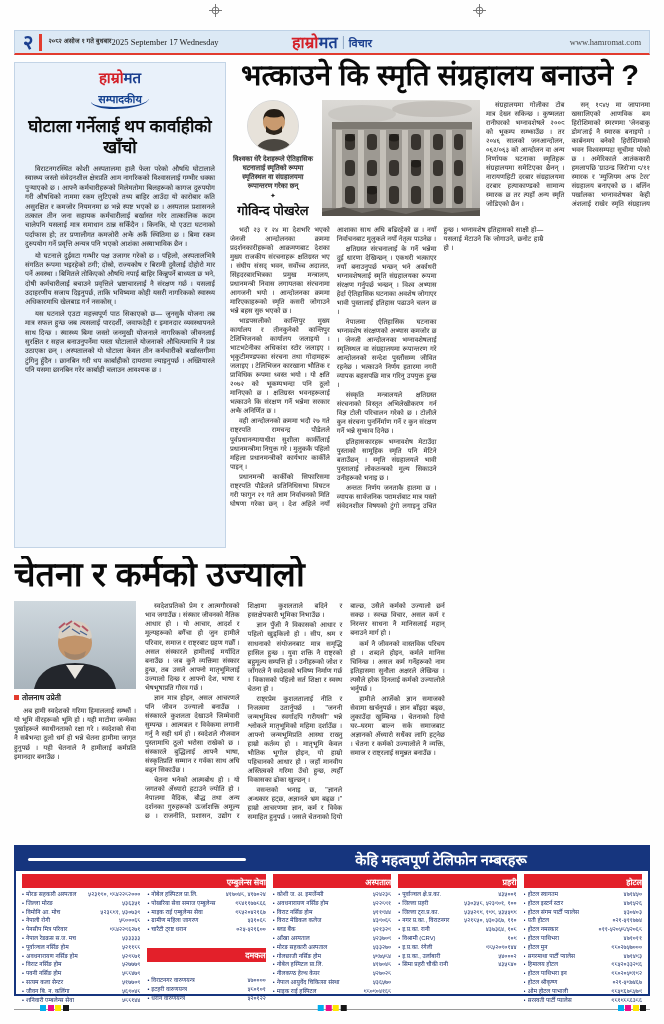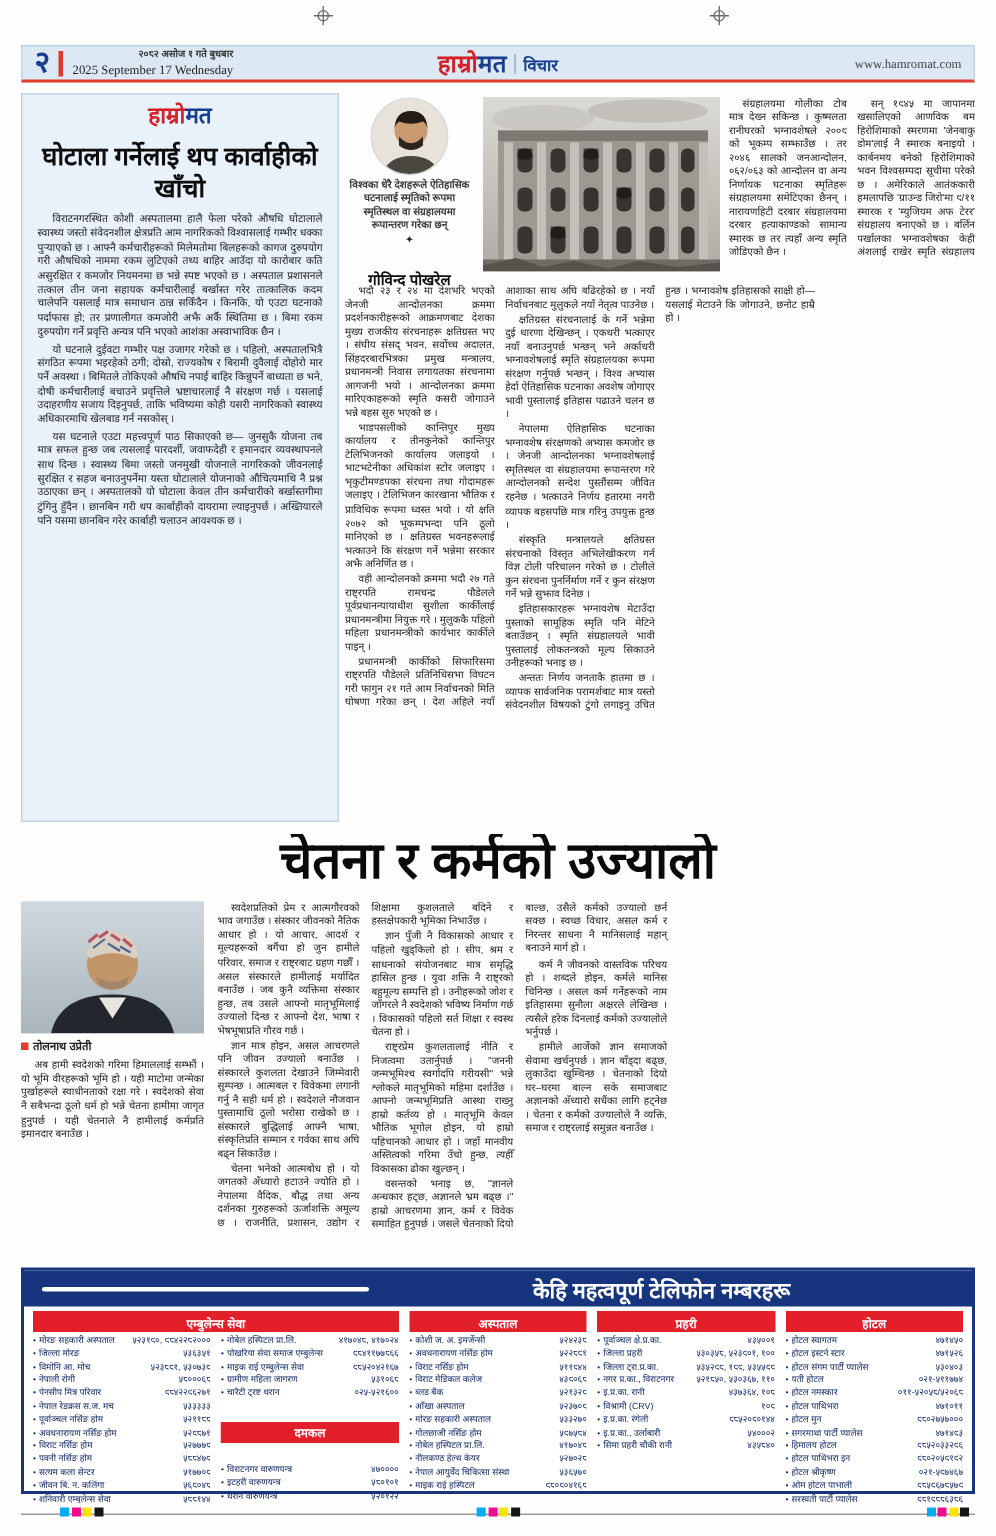--- a/index.html
+++ b/index.html
@@ -11,21 +11,21 @@
   .reg-cross { position:absolute; top:4px; width:13px; height:13px; color:#6a6a6a; }
   .reg-cross svg { display:block; }
 
   
   .hdr { position:absolute; left:14px; right:14px; top:30px; height:25px;
          background:#dce9f5; border:1px solid #bfd2e6; border-bottom:2.5px solid #e23b2e;
          display:flex; align-items:center; padding:0 8px; }
   .hdr-left { display:flex; align-items:center; gap:6px; }
   .hdr-pagenum { font-family:"Liberation Serif", serif; font-size:20px; font-weight:bold; color:#1b3f8f; line-height:1; }
   .hdr-bar { width:3px; height:17px; background:#e23b2e; }
-  .hdr-dates { display:flex; flex-direction:column; justify-content:center;align-items:flex-end; }
+  .hdr-dates { display:flex; flex-direction:row; justify-content:center; }
   .hdr-date-np { font-size:6.5px; font-weight:bold; color:#333; line-height:1.25; }
   .hdr-date-en { font-family:"Liberation Serif", serif; font-size:8.5px; color:#222; line-height:1.2; }
   .hdr-center { position:absolute; left:50%; transform:translateX(-50%); display:flex; align-items:center; gap:5px; }
   .masthead { font-size:16px; font-weight:800; letter-spacing:.2px; }
   .masthead .m-red { color:#d42028; }
   .masthead .m-blue { color:#1b3f8f; }
   .hdr-divider { width:1px; height:13px; background:#8fa6c2; }
   .hdr-section { font-size:11px; font-weight:bold; color:#1b3f8f;text-align:right; }
   .hdr-site { margin-left:auto; font-family:"Liberation Serif", serif; font-size:8.5px; color:#444; text-decoration:none; }
 
@@ -41,46 +41,46 @@
 
   
   .lead { position:absolute; left:230px; top:58px; width:420px; height:496px; overflow:hidden; }
   .lead-h1 { text-align:center; font-size:29px; font-weight:800; color:#0a0a0a; line-height:1.2; }
   .lead-row1 { display:flex; gap:6px; margin-top:7px; height:118px; }
   .quote-col { width:86px; flex:0 0 86px; text-align:center; }
   .avatar-circle { width:52px; height:52px; border-radius:50%; overflow:hidden; margin:0 auto 3px;
                    border:1.5px solid #d8d8d8; background:#e8e4de; }
   .pull-quote { font-size:6.8px; font-weight:bold; color:#3a3a3a; line-height:1.32; }
   .quote-star { font-size:7px; color:#222; line-height:1.3; }
-  .lead-author { font-size:10px; font-weight:bold; color:#111; margin-top:14px; }
+  .lead-author { font-size:13px; font-weight:bold; color:#111; margin-top:1px; }
   .lead-photo { width:158px; flex:0 0 158px; height:116px; overflow:hidden; background:#bcbab6; }
   .lead-topcols { flex:1; column-count:2; column-gap:7px; column-fill:auto; height:116px; overflow:hidden; }
   .lead-topcols .np-para, .lead-bodycols .np-para, .art2-cols .np-para, .art2-side .np-para
        { font-size:6.8px; line-height:1.33; text-align:justify; text-indent:9px; color:#1d1d1d; margin-bottom:1px; }
   .lead-bodycols { margin-top:7px; column-count:4; column-gap:7px; column-fill:auto; height:288px; overflow:hidden; }
 
   
   .art2 { position:absolute; left:14px; top:556px; width:636px; height:280px; overflow:hidden; }
-  .art2-h1 { text-align:center; font-size:34px; font-weight:800; color:#0a0a0a; line-height:1.1; }
+  .art2-h1 { text-align:left; font-size:34px; font-weight:800; color:#0a0a0a; line-height:1.1; }
   .art2-content { display:flex; gap:9px; margin-top:8px; height:224px; }
   .art2-left { width:122px; flex:0 0 122px; }
   .art2-photo { width:122px; height:88px; overflow:hidden; background:#c3cdd4; }
   .art2-caption { display:flex; align-items:center; gap:3px; font-size:7.5px; font-weight:bold; color:#222; margin:3px 0 4px; }
   .cap-square { width:5px; height:5px; background:#e23b2e; flex:0 0 5px; }
   .art2-side { overflow:hidden; height:118px; }
   .art2-cols { flex:1; column-count:5; column-gap:8px; column-fill:auto; height:222px; overflow:hidden; }
 
   
   .dir { position:absolute; left:14px; top:845px; width:636px; height:151px;
          border:2px solid #16357e; background:#ffffff; }
   .dir-banner { height:24px; background:#16357e; display:flex; align-items:center; padding:0 12px; }
   .banner-line { width:218px; height:3px; background:#ffffff; border-radius:2px; }
   .dir-title { flex:1; text-align:center; font-size:14.5px; font-weight:800; color:#ffffff; }
   .dir-grid { display:grid; grid-template-columns:repeat(5,1fr); column-gap:7px; padding:2px 6px 0; }
-  .sec-head { background:#e3202a; color:#fff; font-size:8px; font-weight:bold; text-align:center;
+  .sec-head { background:#e3202a; color:#fff; font-size:8px; font-weight:bold; text-align:right;
               padding:1.5px 0; margin:1px 0 2px; }
   .head-amb { grid-column:1/3; grid-row:1; }
   .head-hosp { grid-column:3; grid-row:1; }
   .head-pol { grid-column:4; grid-row:1; }
   .head-hot { grid-column:5; grid-row:1; }
   .dcol { grid-row:2; overflow:hidden; height:112px; }
   .c1{grid-column:1} .c2{grid-column:2} .c3{grid-column:3} .c4{grid-column:4} .c5{grid-column:5}
   .dir-row { display:flex; align-items:baseline; font-size:5.9px; line-height:1.42; color:#152a66; }
   .dir-bullet { flex:0 0 auto; margin-right:2px; font-size:5.5px; color:#152a66; }
   .dir-name { flex:1 1 auto; white-space:nowrap; overflow:hidden; }
@@ -131,30 +131,34 @@
       <span class="hdr-divider"></span>
       <span class="hdr-section">विचार</span>
     </div>
     <a href="#" class="hdr-site">www.hamromat.com</a>
   </div>
 
   <div class="editorial">
     <div class="ed-logo">
       <span class="m-red" style="color:#d42028">हाम्रो</span><span style="color:#1b3f8f">मत</span>
     </div>
+    <div class="ed-label-wrap">
+      <span class="ed-label">सम्पादकीय</span>
+    </div>
     <div class="ed-title">घोटाला गर्नेलाई थप कार्वाहीको खाँचो</div>
     <div class="ed-body">
         <p class="np-para">विराटनगरस्थित कोशी अस्पतालमा हालै फेला परेको औषधि घोटालाले स्वास्थ्य जस्तो संवेदनशील क्षेत्रप्रति आम नागरिकको विश्वासलाई गम्भीर धक्का पुऱ्याएको छ । आफ्नै कर्मचारीहरूको मिलेमतोमा बिलहरूको कागज दुरुपयोग गरी औषधिको नाममा रकम लुटिएको तथ्य बाहिर आउँदा यो कारोबार कति असुरक्षित र कमजोर नियमनमा छ भन्ने स्पष्ट भएको छ । अस्पताल प्रशासनले तत्काल तीन जना सहायक कर्मचारीलाई बर्खास्त गरेर तात्कालिक कदम चालेपनि यसलाई मात्र समाधान ठान्न सकिँदैन । किनकि, यो एउटा घटनाको पर्दाफास हो; तर प्रणालीगत कमजोरी अझै अर्कै स्थितिमा छ । बिमा रकम दुरुपयोग गर्ने प्रवृत्ति अन्यत्र पनि भएको आशंका अस्वाभाविक छैन ।</p>
         <p class="np-para">यो घटनाले दुईवटा गम्भीर पक्ष उजागर गरेको छ । पहिलो, अस्पतालभित्रै संगठित रूपमा भइरहेको ठगी; दोस्रो, राज्यकोष र बिरामी दुवैलाई दोहोरो मार पर्ने अवस्था । बिमितले तोकिएको औषधि नपाई बाहिर किन्नुपर्ने बाध्यता छ भने, दोषी कर्मचारीलाई बचाउने प्रवृत्तिले भ्रष्टाचारलाई नै संरक्षण गर्छ । यसलाई उदाहरणीय सजाय दिइनुपर्छ, ताकि भविष्यमा कोही यसरी नागरिकको स्वास्थ्य अधिकारमाथि खेलबाड गर्न नसकोस् ।</p>
         <p class="np-para">यस घटनाले एउटा महत्त्वपूर्ण पाठ सिकाएको छ— जुनसुकै योजना तब मात्र सफल हुन्छ जब त्यसलाई पारदर्शी, जवाफदेही र इमानदार व्यवस्थापनले साथ दिन्छ । स्वास्थ्य बिमा जस्तो जनमुखी योजनाले नागरिकको जीवनलाई सुरक्षित र सहज बनाउनुपर्नेमा यस्ता घोटालाले योजनाको औचित्यमाथि नै प्रश्न उठाएका छन् । अस्पतालको यो घोटाला केवल तीन कर्मचारीको बर्खास्तगीमा टुंगिनु हुँदैन । छानबिन गरी थप कार्बाहीको दायरामा ल्याइनुपर्छ । अख्तियारले पनि यसमा छानबिन गरेर कार्बाही चलाउन आवश्यक छ ।</p>
       </div>
   </div>
 
   <div class="lead">
     <div class="lead-h1">
+      <div>भत्काउने कि स्मृति संग्रहालय बनाउने ?</div>
     </div>
     <div class="lead-row1">
       <div class="quote-col">
         <div class="avatar-circle">
           <svg width="52" height="52" viewBox="0 0 52 52">
             <rect width="52" height="52" fill="#e7e2da"></rect>
             <circle cx="26" cy="21" r="11" fill="#c99a6f"></circle>
             <path d="M15 21 q0-13 11-13 q11 0 11 13 q0-4-3-6 q-8 3-16 0 q-3 2-3 6z" fill="#241c15"></path>
             <path d="M18 25 q8 9 16 0 l0 6 q-8 6-16 0z" fill="#2e251c"></path>
             <path d="M6 52 q4-14 20-14 q16 0 20 14z" fill="#4a4640"></path>

